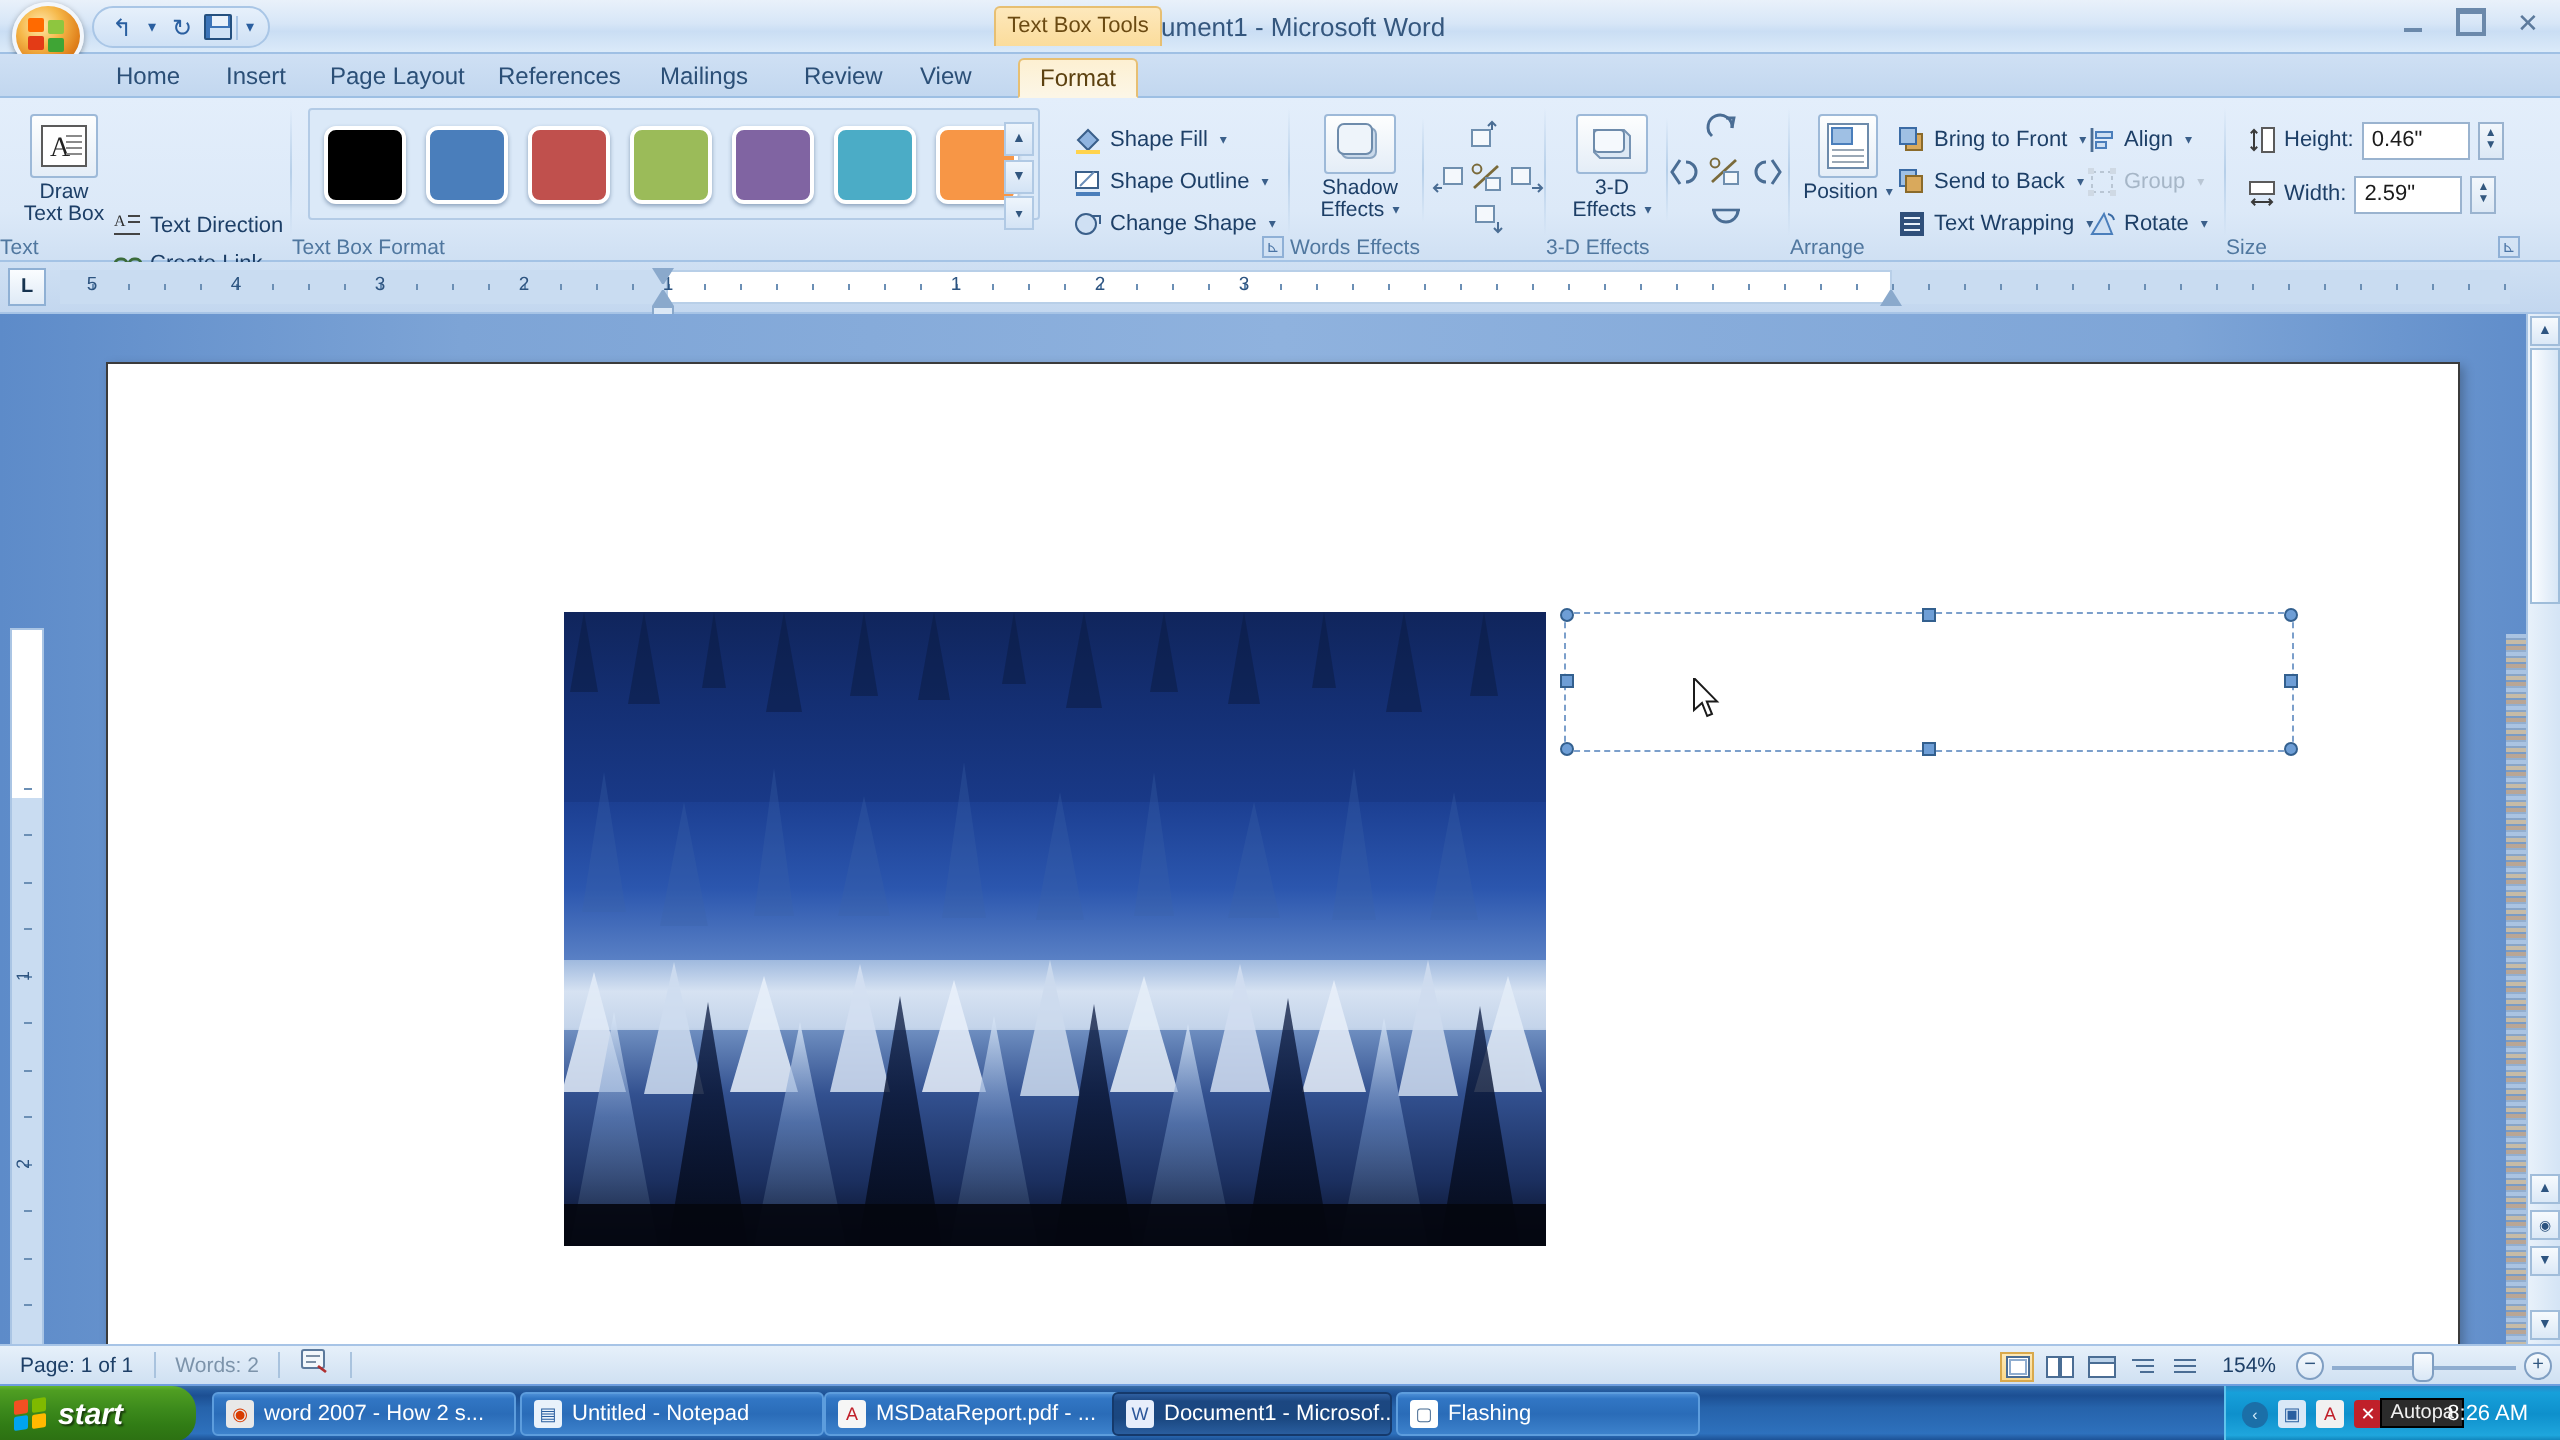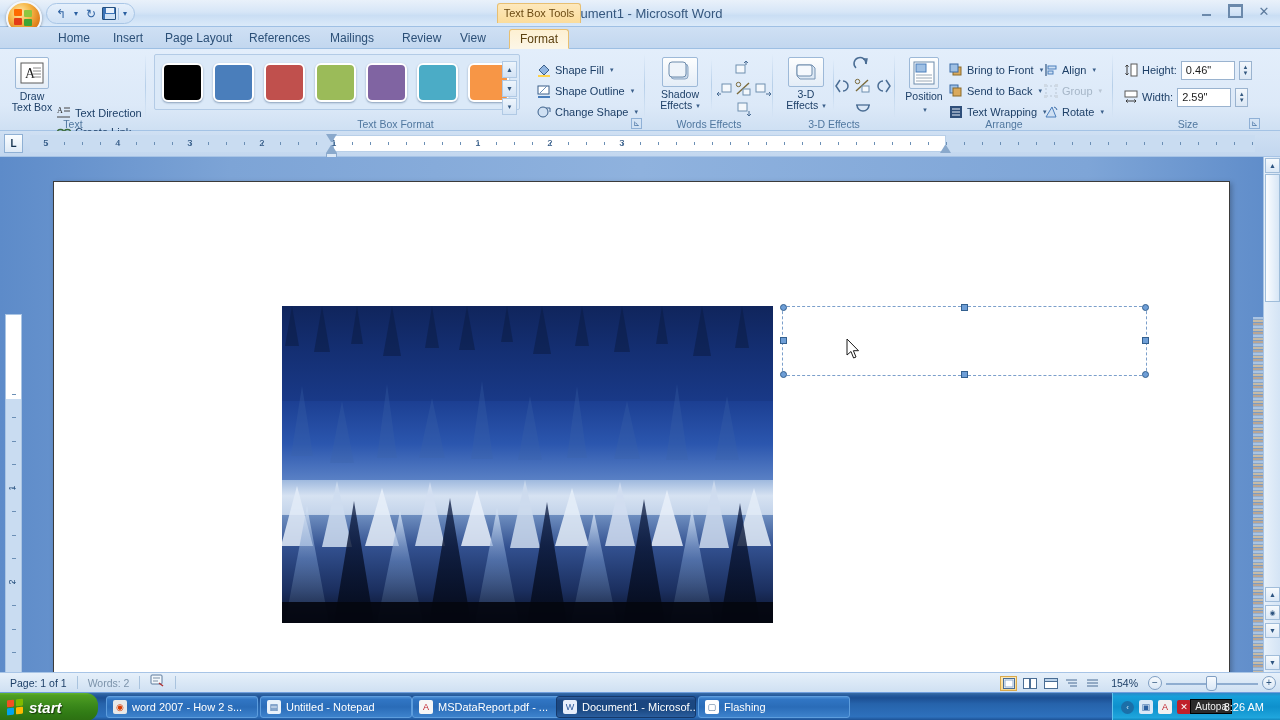--- a/index.html
+++ b/index.html
@@ -104,21 +104,21 @@
     border-bottom: 1px solid #a4c3e5;
   }
   .group {
     position: absolute; top: 0; height: 82px;
   }
   .group-sep {
     position: absolute; top: 5px; width: 1px; height: 64px;
     background: linear-gradient(to bottom, rgba(255,255,255,0), #b6cfe9, rgba(255,255,255,0));
   }
   .group-label {
-    position: absolute; bottom: 1px; width: 100%; text-align: center;
+    position: absolute; bottom: 1px; width: 100%; text-align: left;
     font-size: 10.5px; color: #50779f;
   }
   .dialog-launcher {
     position: absolute; bottom: 2px; right: 3px; width: 11px; height: 11px;
     border: 1px solid #8fb0d6; color: #4a74a5; font-size: 8px; line-height: 9px; text-align: center;
   }
 
   .big-btn {
     position: absolute; display: flex; flex-direction: column;
     align-items: center; width: 54px; font-size: 10.5px; color: #1d3f67;
@@ -697,21 +697,21 @@
       <div class="big-btn" style="left:2px;top:8px">
         <div class="big-icon" style="width:30px;height:32px">
           <svg width="22" height="24" viewBox="0 0 22 24">
             <rect x="1" y="1" width="20" height="22" fill="#fff" stroke="#6d8bab"></rect>
             <rect x="3" y="3" width="10" height="8" fill="#9fc0e4" stroke="#4a7ebb"></rect>
             <line x1="3" y1="14" x2="19" y2="14" stroke="#9aa8b6"></line>
             <line x1="3" y1="17" x2="19" y2="17" stroke="#9aa8b6"></line>
             <line x1="3" y1="20" x2="19" y2="20" stroke="#9aa8b6"></line>
           </svg>
         </div>
-        <span style="display:flex;align-items:center;gap:2px;flex-direction:column">
+        <span style="display:flex;align-items:center;gap:2px;flex-direction:row">
           <span>Position</span>
           <span class="caret">▾</span>
         </span>
       </div>
 
       <div class="small-item" style="left:53px;top:12px">
         <span class="si-icon">
           <svg width="14" height="14" viewBox="0 0 14 14">
             <rect x="4" y="4" width="8" height="8" fill="#d9a95c" stroke="#8a6a2a"></rect>
             <rect x="1" y="1" width="8" height="8" fill="#9fc0e4" stroke="#3a6ba5"></rect>

